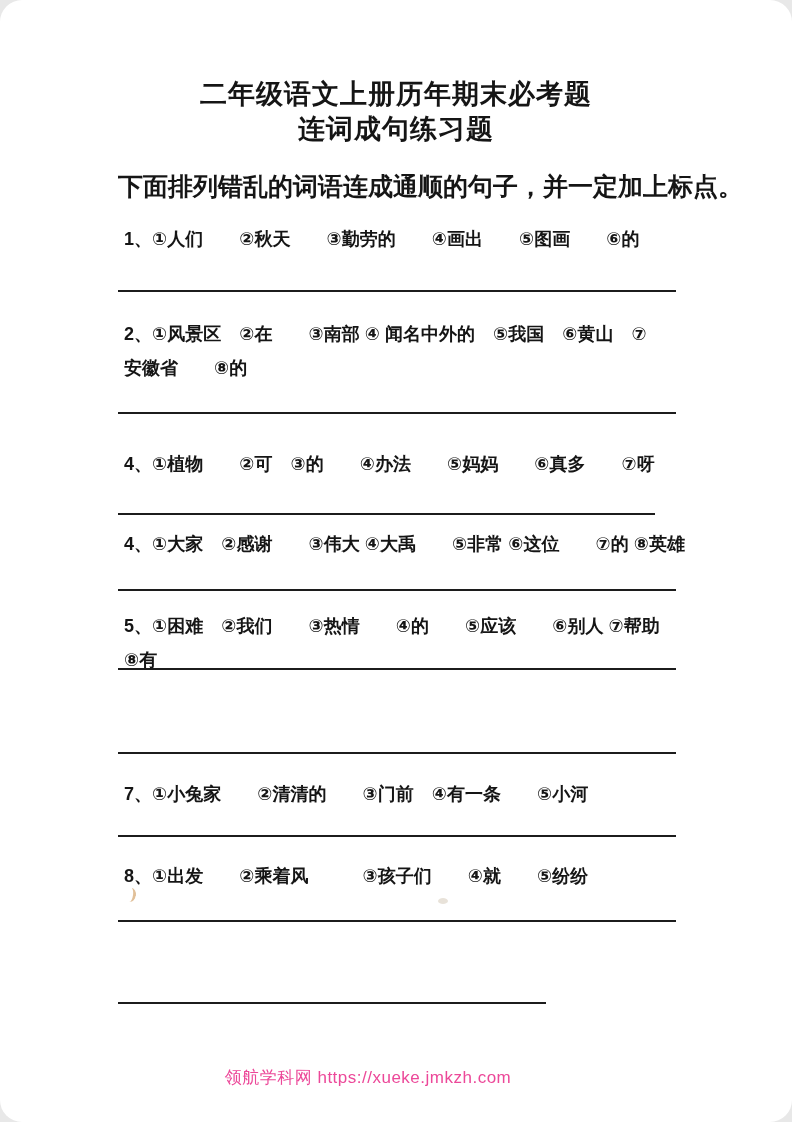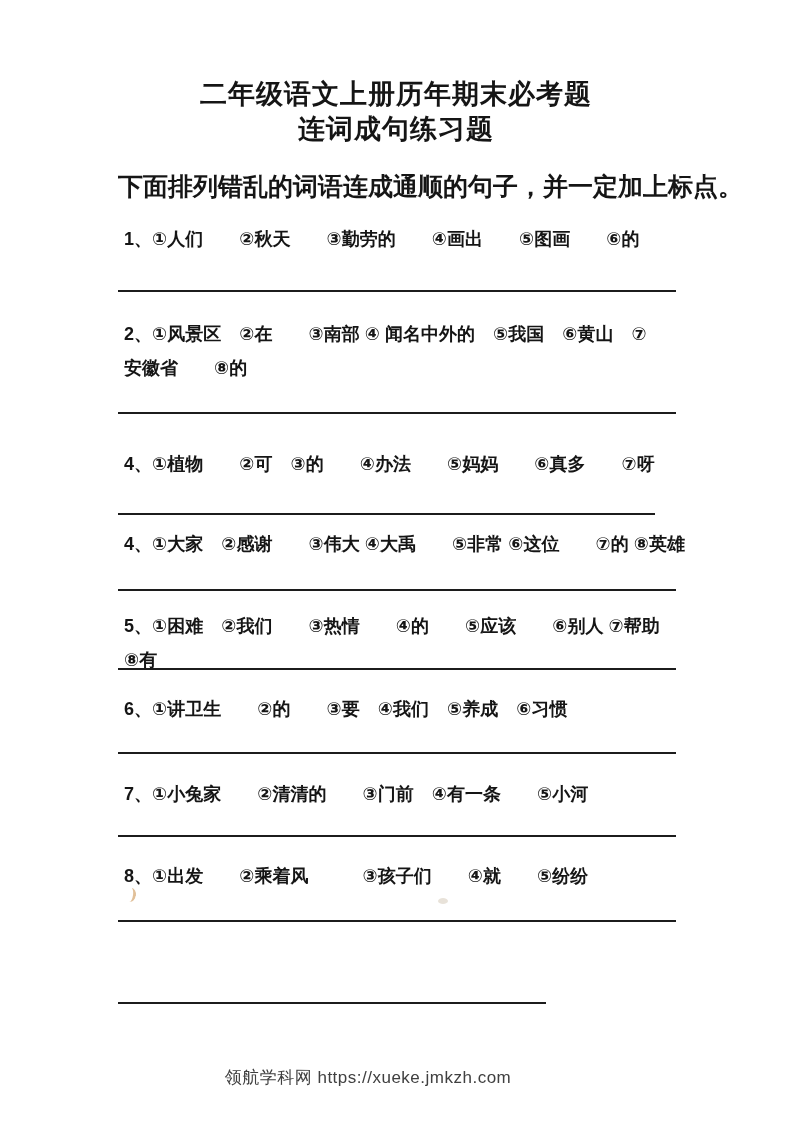--- a/index.html
+++ b/index.html
@@ -4,20 +4,21 @@
 <style>
   html,body{margin:0;padding:0;background:#e8e8e8;}
   .page{
     position:relative;
     width:792px;height:1122px;
     margin:0 auto;
     background:#ffffff;
     font-family:"Liberation Sans","DejaVu Sans",sans-serif;
     color:#151515;
     overflow:hidden;
+    border-radius:22px;
   }
   .title{
     position:absolute;left:0;width:792px;
     text-align:center;
     font-size:27px;font-weight:700;
     letter-spacing:1px;
     white-space:pre;
   }
   .title1{top:76px;}
   .title2{top:111px;}
@@ -53,21 +54,21 @@
   .l4{top:589px;}
   .l5{top:668px;}
   .l6{top:752px;}
   .l7{top:835px;}
   .l8{top:920px;}
   .l9{top:1002px;width:428px;border-top-width:2px;}
   .footer{
     position:absolute;left:0;top:1066px;width:736px;
     text-align:center;
     font-size:17px;font-weight:400;
-    color:#404040;
+    color:#ec4899;
     letter-spacing:0.5px;
   }
   .artifact-orange{
     position:absolute;left:128px;top:888px;
     width:5px;height:14px;
     border-right:3px solid rgba(200,140,70,0.55);
     border-radius:0 70% 70% 0/0 50% 50% 0;
     transform:rotate(8deg);
   }
   .artifact-smudge{
@@ -96,21 +97,20 @@
 
   <div class="q q3">4、①植物　　②可　③的　　④办法　　⑤妈妈　　⑥真多　　⑦呀</div>
   <div class="answer-line l3"></div>
 
   <div class="q q4">4、①大家　②感谢　　③伟大 ④大禹　　⑤非常 ⑥这位　　⑦的 ⑧英雄</div>
   <div class="answer-line l4"></div>
 
   <div class="q q5">5、①困难　②我们　　③热情　　④的　　⑤应该　　⑥别人 ⑦帮助　　⑧有</div>
   <div class="answer-line l5"></div>
 
-  <div class="q q6">6、①讲卫生　　②的　　③要　④我们　⑤养成　⑥习惯</div>
   <div class="answer-line l6"></div>
 
   <div class="q q7">7、①小兔家　　②清清的　　③门前　④有一条　　⑤小河</div>
   <div class="answer-line l7"></div>
 
   <div class="q q8">8、①出发　　②乘着风　　　③孩子们　　④就　　⑤纷纷</div>
   <div class="answer-line l8"></div>
 
   <div class="answer-line l9"></div>
 

